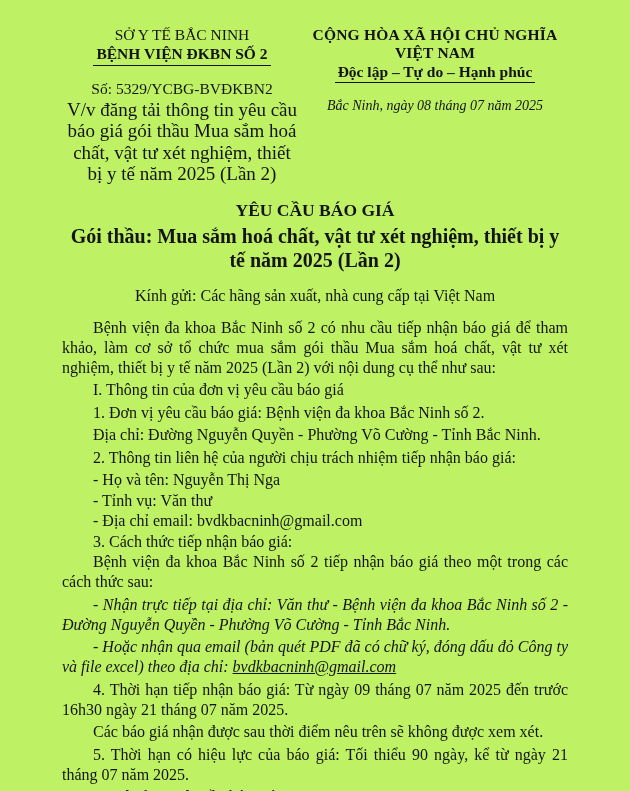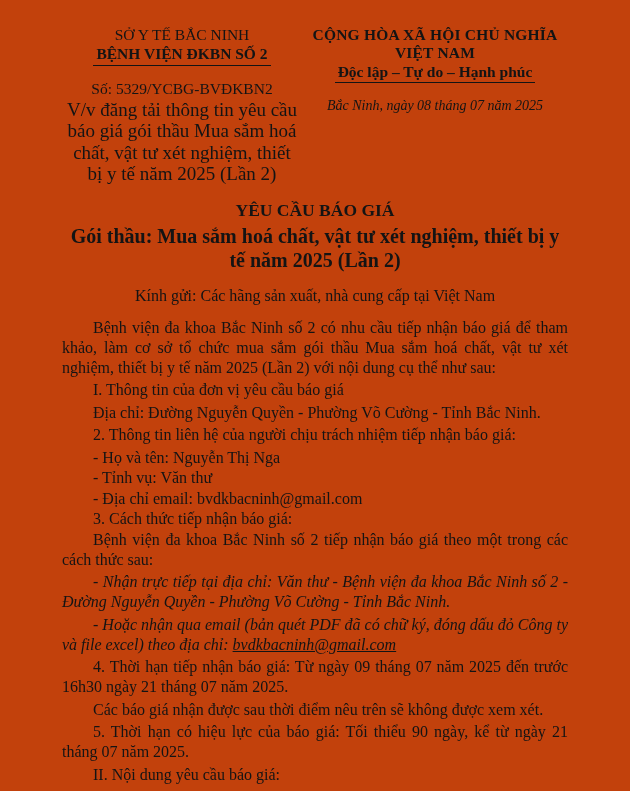--- a/index.html
+++ b/index.html
@@ -5,21 +5,21 @@
   * { box-sizing: border-box; }
   html, body { margin: 0; padding: 0; background: #ffffff; }
   .page {
     width: 630px;
     height: 791px;
     padding: 26px 62px 0 62px;
     font-family: "Liberation Serif", "DejaVu Serif", serif;
     font-size: 16px;
     color: #141414;
     overflow: hidden;
-    background: #c2410c;
+    background: #bef264;
   }
   .hdr { display: flex; }
   .hdr-left { width: 240px; flex-shrink: 0; text-align: center; }
   .hdr-right { flex: 1; text-align: center; }
   .hl1 { font-size: 15.5px; line-height: 1.15; }
   .hdr-right .hl1 { font-weight: bold; letter-spacing: 0.2px; }
   .hl2 { font-size: 15.5px; font-weight: bold; line-height: 1.15; margin-top: 1px; }
   .ul { display: inline-block; border-bottom: 1.5px solid #141414; padding: 0 3px 2px 3px; }
   .docnum { margin-top: 14px; font-size: 15.5px; }
   .date-line { margin-top: 15px; font-style: italic; font-size: 14px; }
@@ -54,20 +54,21 @@
   </div>
 
   <div class="title1">YÊU CẦU BÁO GIÁ</div>
   <div class="title2">Gói thầu: Mua sắm hoá chất, vật tư xét nghiệm, thiết bị y tế năm 2025 (Lần 2)</div>
 
   <div class="salutation">Kính gửi: Các hãng sản xuất, nhà cung cấp tại Việt Nam</div>
 
   <div class="body">
     <p>Bệnh viện đa khoa Bắc Ninh số 2 có nhu cầu tiếp nhận báo giá để tham khảo, làm cơ sở tổ chức mua sắm gói thầu Mua sắm hoá chất, vật tư xét nghiệm, thiết bị y tế năm 2025 (Lần 2) với nội dung cụ thể như sau:</p>
     <p class="bold">I. Thông tin của đơn vị yêu cầu báo giá</p>
+    <p>1. Đơn vị yêu cầu báo giá: Bệnh viện đa khoa Bắc Ninh số 2.</p>
     <p>Địa chỉ: Đường Nguyễn Quyền - Phường Võ Cường - Tỉnh Bắc Ninh.</p>
     <p>2. Thông tin liên hệ của người chịu trách nhiệm tiếp nhận báo giá:</p>
     <p class="tight">- Họ và tên: Nguyễn Thị Nga</p>
     <p class="tight">- Tỉnh vụ: Văn thư</p>
     <p class="tight">- Địa chỉ email: bvdkbacninh@gmail.com</p>
     <p class="tight">3. Cách thức tiếp nhận báo giá:</p>
     <p class="tight">Bệnh viện đa khoa Bắc Ninh số 2 tiếp nhận báo giá theo một trong các cách thức sau:</p>
     <p class="italic">- Nhận trực tiếp tại địa chỉ: Văn thư - Bệnh viện đa khoa Bắc Ninh số 2 - Đường Nguyễn Quyền - Phường Võ Cường - Tỉnh Bắc Ninh.</p>
     <p class="italic"><span>- Hoặc nhận qua email (bản quét PDF đã có chữ ký, đóng dấu đỏ Công ty và file excel) theo địa chỉ: </span><span class="u">bvdkbacninh@gmail.com</span></p>
     <p>4. Thời hạn tiếp nhận báo giá: Từ ngày 09 tháng 07 năm 2025 đến trước 16h30 ngày 21 tháng 07 năm 2025.</p>

